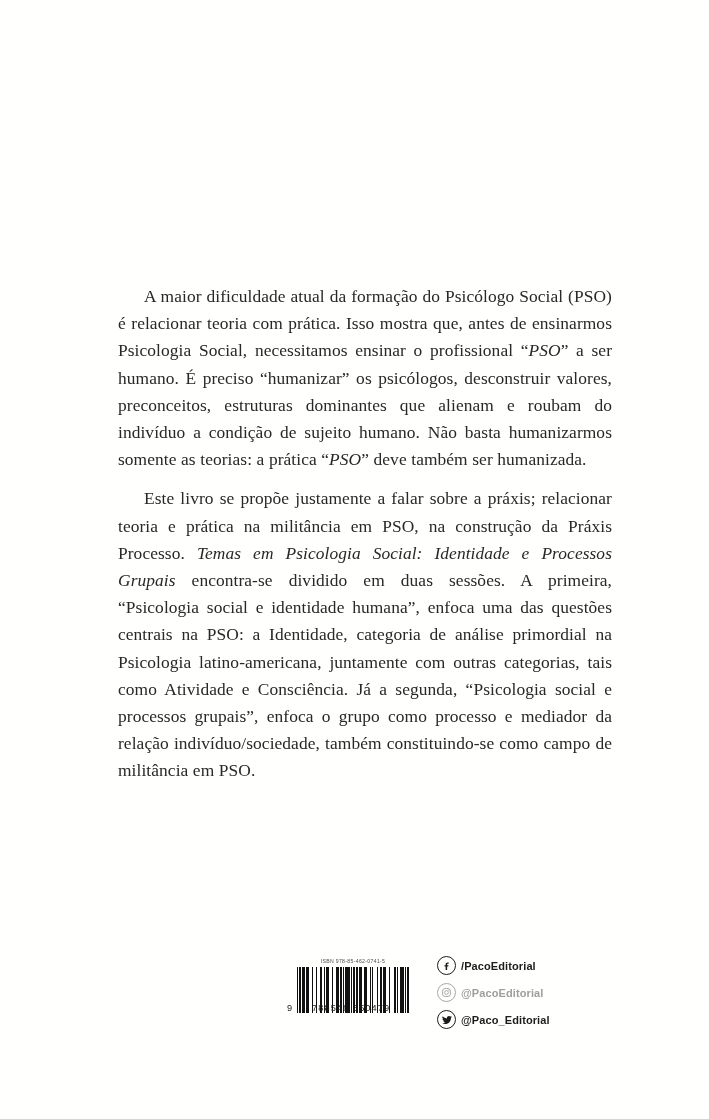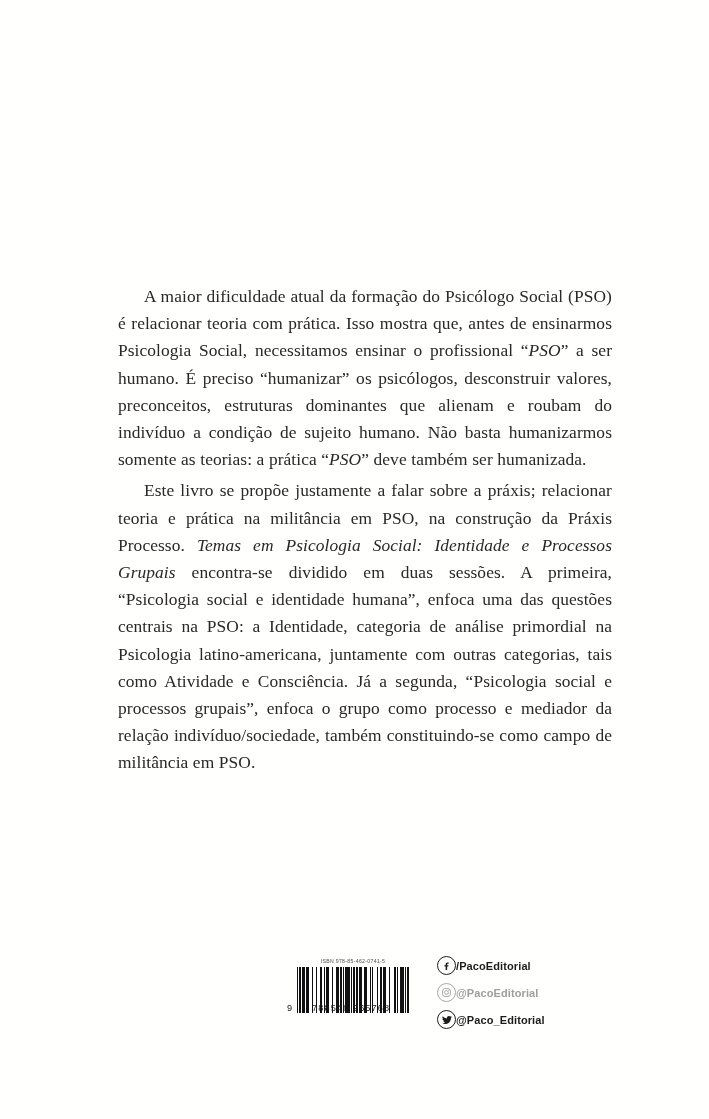--- a/index.html
+++ b/index.html
@@ -34,21 +34,21 @@
     color: #2a2727;
     -webkit-font-smoothing: antialiased;
   }
   .blurb p {
     margin: 0;
     text-indent: 26px;
     letter-spacing: 0.08px;
     word-spacing: 0.1px;
   }
   .blurb p + p {
-    margin-top: 4px;
+    margin-top: 12px;
   }
   .blurb i {
   }
   
   .blurb p:last-child {
     text-align: justify;
   }
 
   
   .footer {
@@ -146,20 +146,21 @@
   }
   .social-icon svg {
     display: block;
   }
   .social-handle {
     font-family: "Liberation Sans", sans-serif;
     font-weight: bold;
     font-size: 11px;
     letter-spacing: 0.1px;
     color: #1c1c1c;
+    margin-left: 5px;
     white-space: nowrap;
   }
   .social-handle.faded {
     color: #9e9e9e;
   }
 </style>
 </head>
 <body>
 
 <div class="page">
@@ -233,21 +234,21 @@
             <span style="width: 1.179px; height: 46px;"></span>
             <span class="w" style="width: 2.358px; height: 46px;"></span>
             <span style="width: 3.537px; height: 46px;"></span>
             <span class="w" style="width: 1.179px; height: 46px;"></span>
             <span style="width: 1.179px; height: 46px;"></span>
             <span class="w" style="width: 1.179px; height: 46px;"></span>
             <span style="width: 1.179px; height: 46px;"></span>
           </div>
         <div class="ean-row">
           <span class="ean-lead">9</span>
-          <span class="ean-main">788546 265768</span>
+          <span class="ean-main">788546 350479</span>
         </div>
       </div>
     </div>
 
     <div class="social-block">
 
       <div class="social-row">
         <span class="social-icon">
           <svg width="11" height="11" viewBox="0 0 24 24" aria-hidden="true">
             <path fill="#1c1c1c" d="M14.6 8.2h2.2V5.3h-2.6c-2.6 0-4.1 1.5-4.1 4v2.1H7.6v3h2.5V22h3.3v-7.6h2.5l.4-3h-2.9V9.6c0-.9.3-1.4 1.2-1.4z"></path>

